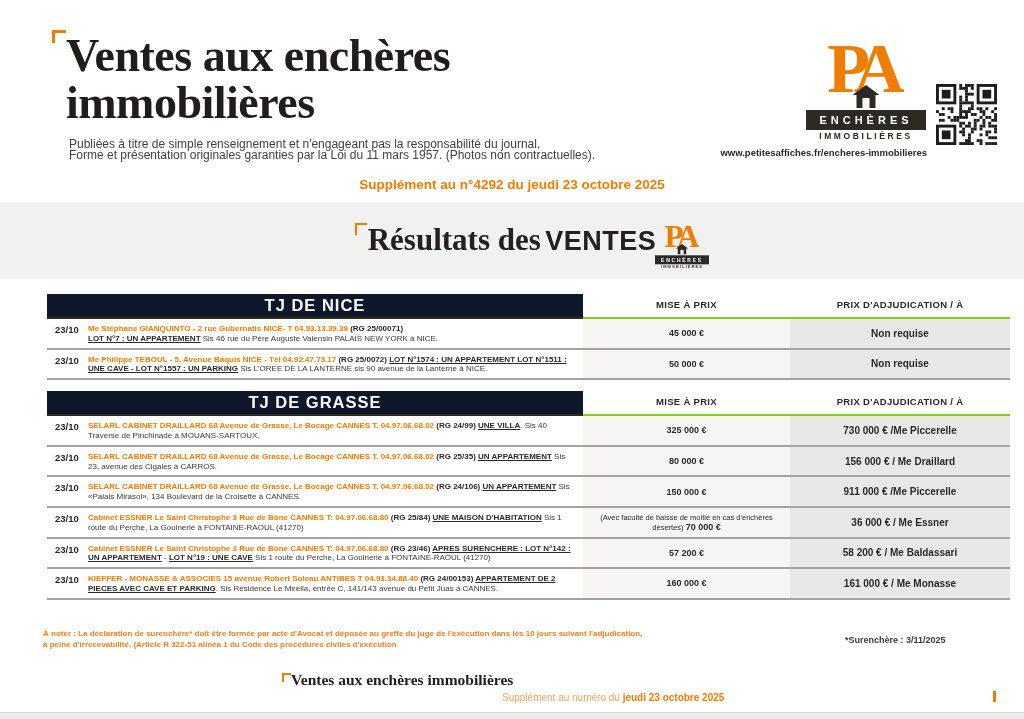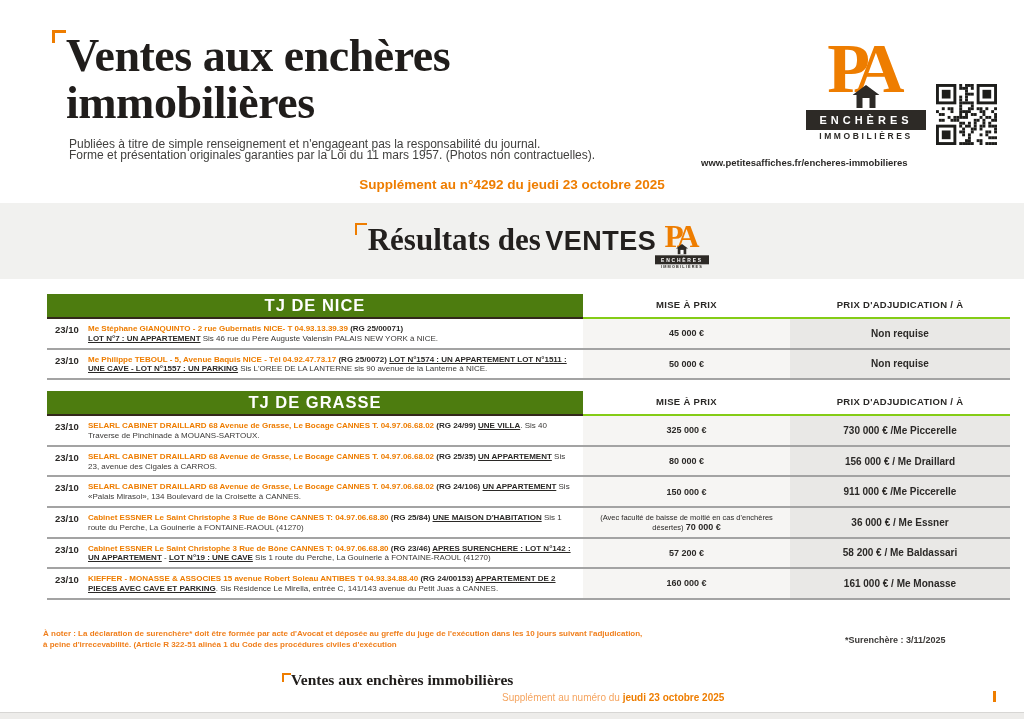--- a/index.html
+++ b/index.html
@@ -24,42 +24,42 @@
 
   
   .pa-logo { position:absolute; left:806px; top:36px; width:120px; }
   .pa-letters { position:relative; height:70px; text-align:center;
     font-family:"Liberation Serif", serif; font-weight:bold; font-size:70px; line-height:66px; color:#ee7d00; }
   .pa-letters .pa-a { margin-left:-16px; }
   .pa-house { position:absolute; left:50%; transform:translateX(-50%); bottom:-2px; width:27px; height:23px; }
   .pa-bar { margin-top:4px; height:20px; background:#2d2a26; color:#fff; text-align:center;
     font-weight:bold; font-size:11px; line-height:20px; letter-spacing:4px; }
   .pa-sub { margin-top:1px; text-align:center; font-weight:bold; font-size:8.5px; letter-spacing:2.6px; color:#2d2a26; }
-  .website { position:absolute; left:701px; top:147px; width:226px; text-align:left;
-    font-weight:bold; font-size:9.5px; color:#2b2927; text-decoration:none;margin-top:10px; }
+  .website { position:absolute; left:701px; top:147px; width:226px; text-align:right;
+    font-weight:bold; font-size:9.5px; color:#2b2927; text-decoration:none; }
   .qr { position:absolute; left:936px; top:84px; width:61px; height:61px; background:#fff; }
 
   .supplement { position:absolute; left:0; top:177px; width:100%; text-align:center;
     color:#ee7d00; font-weight:bold; font-size:13.5px; }
 
   
   .gray-band { position:absolute; left:0; top:203px; width:100%; height:76px; background:#f1f1ef; }
   .results-title { position:absolute; left:0; top:19px; width:100%; text-align:center; white-space:nowrap; }
   .rt-serif { position:relative; font-family:"Liberation Serif", serif; font-weight:bold; font-size:31px; color:#23201e; }
   .rt-serif::before { content:""; position:absolute; left:-13px; top:1px; width:10px; height:10px;
     border-left:2.5px solid #ee7d00; border-top:2.5px solid #ee7d00; }
   .rt-sans { font-weight:bold; font-size:27px; letter-spacing:0.5px; color:#23201e; }
   .mini-logo-wrap { position:absolute; left:655px; top:0px; width:58px; height:50px; }
   .mini-logo-wrap .pa-logo { position:absolute; left:0; top:0; transform:scale(0.45); transform-origin:top left; }
 
   
   #tables { position:absolute; left:47px; top:294px; width:963px; }
   .tbl { width:963px; margin-bottom:11px; }
   .t-head { display:grid; grid-template-columns:536px 207px 220px; height:25px; }
-  .t-title { background:#4d7c0f; border-bottom:2px solid #33281b; color:#fff; text-align:center;
+  .t-title { background:#0f172a; border-bottom:2px solid #33281b; color:#fff; text-align:center;
     font-weight:bold; font-size:16.5px; line-height:23px; letter-spacing:1px; }
   .t-col { border-bottom:2px solid #84cc16; text-align:center; font-weight:bold; font-size:9.5px;
     line-height:21px; color:#2a2826; letter-spacing:0.3px; }
   .t-row { display:grid; grid-template-columns:41px 495px 207px 220px; min-height:30px; }
   .t-row > div { border-bottom:2px solid #a3a3a3; }
   .c-date { padding:5px 0 0 8px; font-weight:bold; font-size:9.5px; color:#2b2927; }
   .c-desc { padding:5px 8px 4px 0; font-size:8px; line-height:9.8px; color:#3a3836; }
   .sg-orange { color:#ee7d00; font-weight:bold;text-align:right; }
   .sg-bold { font-weight:bold; color:#2b2927; }
   .sg-lot { font-weight:bold; color:#2b2927; text-decoration:underline; }

